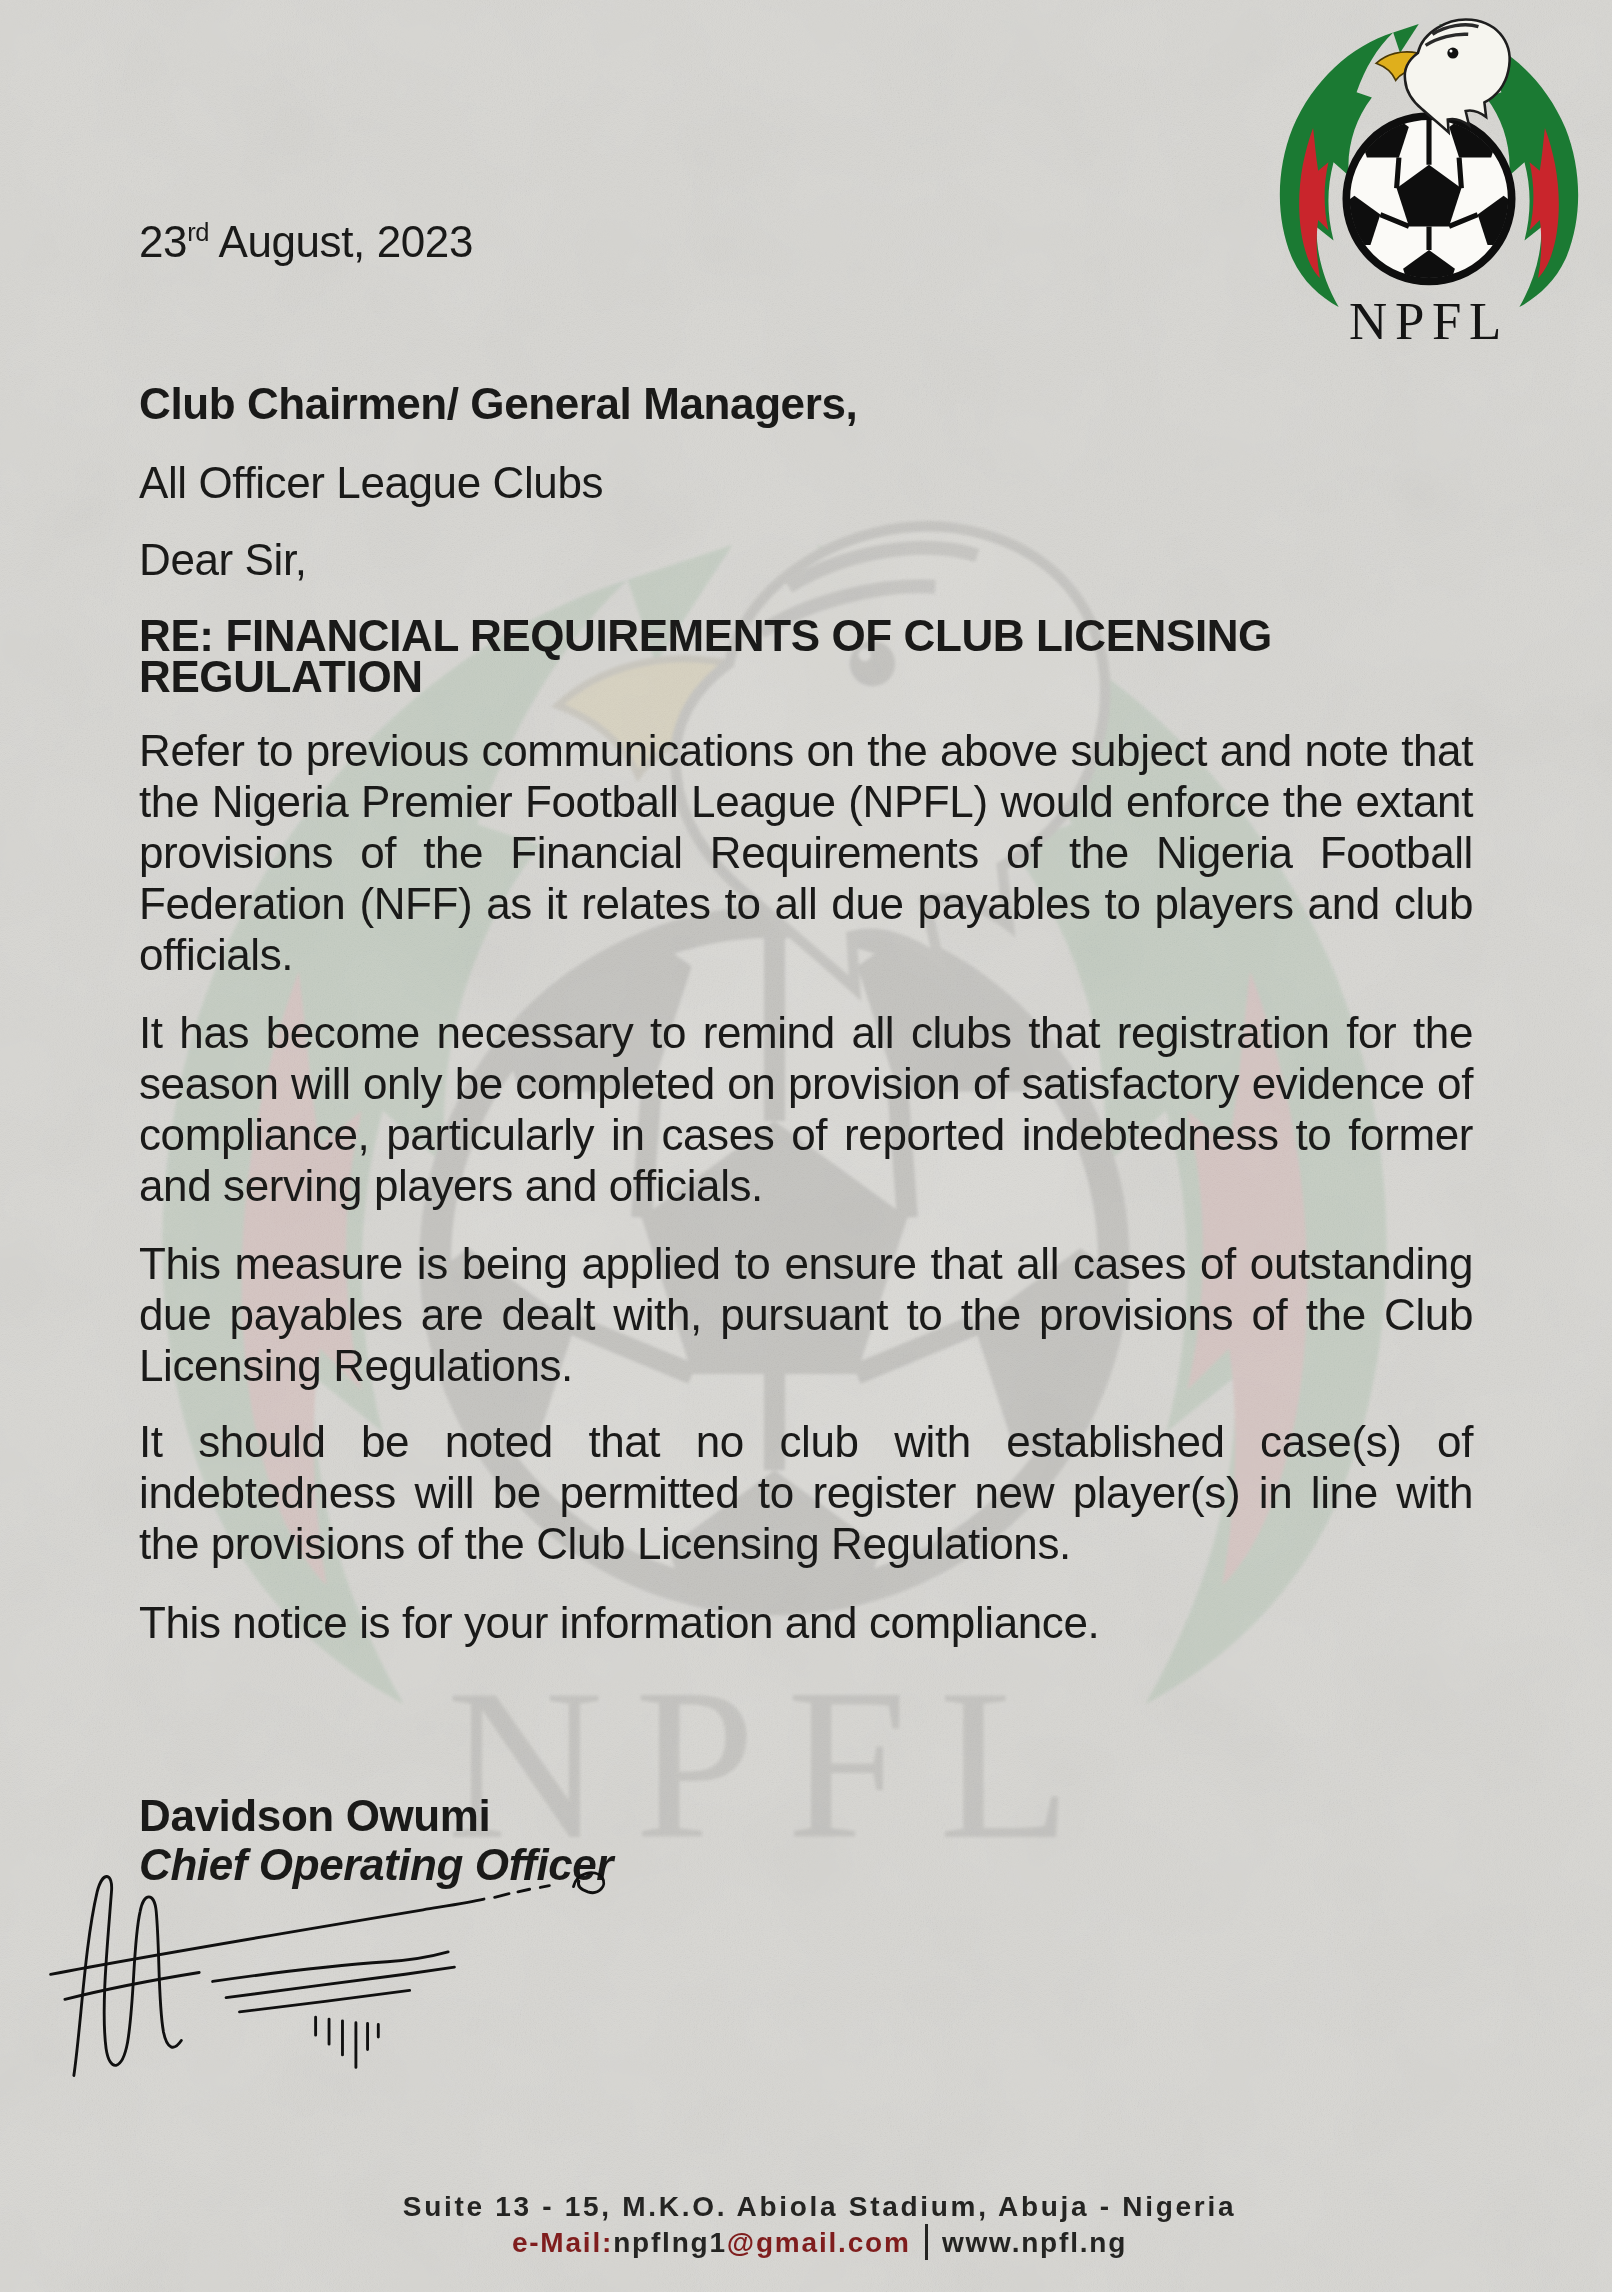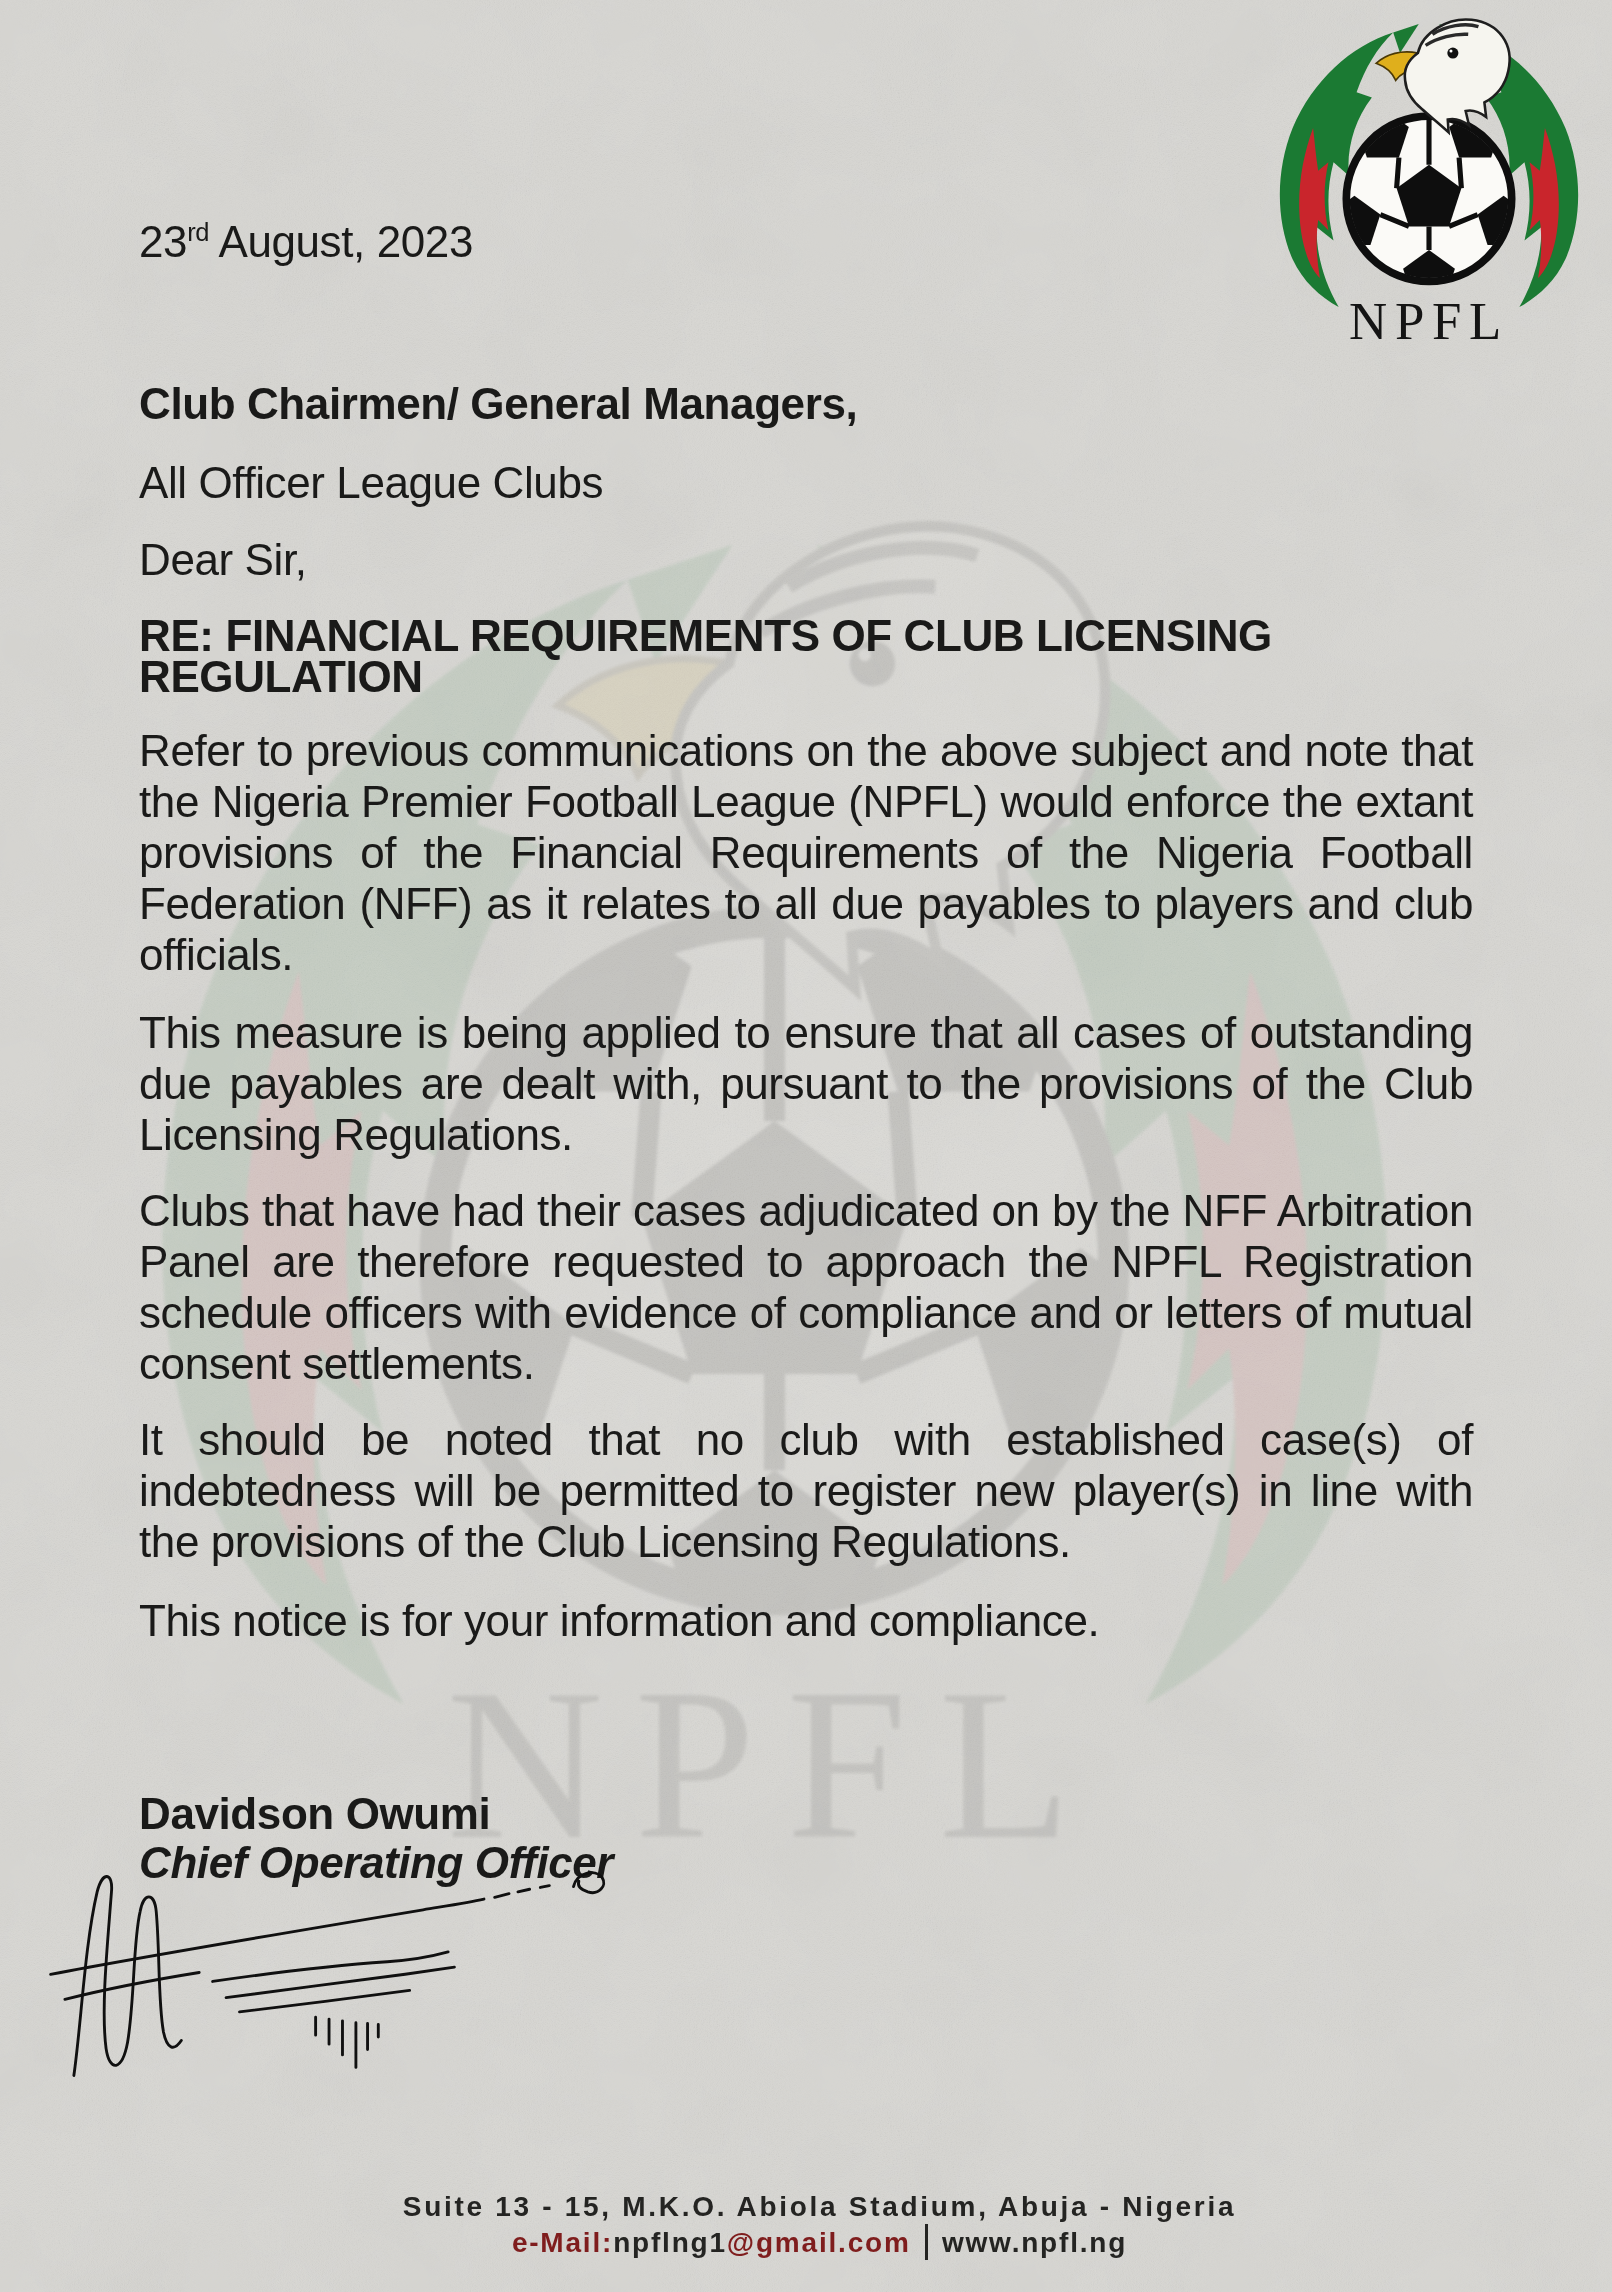--- a/index.html
+++ b/index.html
@@ -143,22 +143,22 @@
   <div class="content">
     <div class="date-line"><span>23</span><sup>rd</sup><span> August, 2023</span></div>
 
     <div class="recipient-1">Club Chairmen/ General Managers,</div>
     <div class="recipient-2">All Officer League Clubs</div>
     <div class="salutation">Dear Sir,</div>
     <div class="subject">RE: FINANCIAL REQUIREMENTS OF CLUB LICENSING REGULATION</div>
 
     <div class="body-copy">
       <p class="p1">Refer to previous communications on the above subject and note that the Nigeria Premier Football League (NPFL) would enforce the extant provisions of the Financial Requirements of the Nigeria Football Federation (NFF) as it relates to all due payables to players and club officials.</p>
+      <p class="p2">It has become necessary to remind all clubs that registration for the season will only be completed on provision of satisfactory evidence of compliance, particularly in cases of reported indebtedness to former and serving players and officials.</p>
       <p class="p3">This measure is being applied to ensure that all cases of outstanding due payables are dealt with, pursuant to the provisions of the Club Licensing Regulations.</p>
-      <p class="p4">Clubs that have had their cases adjudicated on by the NFF Arbitration Panel are therefore requested to approach the NPFL Registration schedule officers with evidence of compliance and or letters of mutual consent settlements.</p>
       <p class="p5">It should be noted that no club with established case(s) of indebtedness will be permitted to register new player(s) in line with the provisions of the Club Licensing Regulations.</p>
       <p class="p6">This notice is for your information and compliance.</p>
     </div>
 
     <div class="signatory-name">Davidson Owumi</div>
     <div class="signatory-title">Chief Operating Officer</div>
   </div>
 
   <svg class="signature" viewBox="0 0 650 240">
     <g fill="none" stroke="#101010" stroke-width="3.2" stroke-linecap="round">

